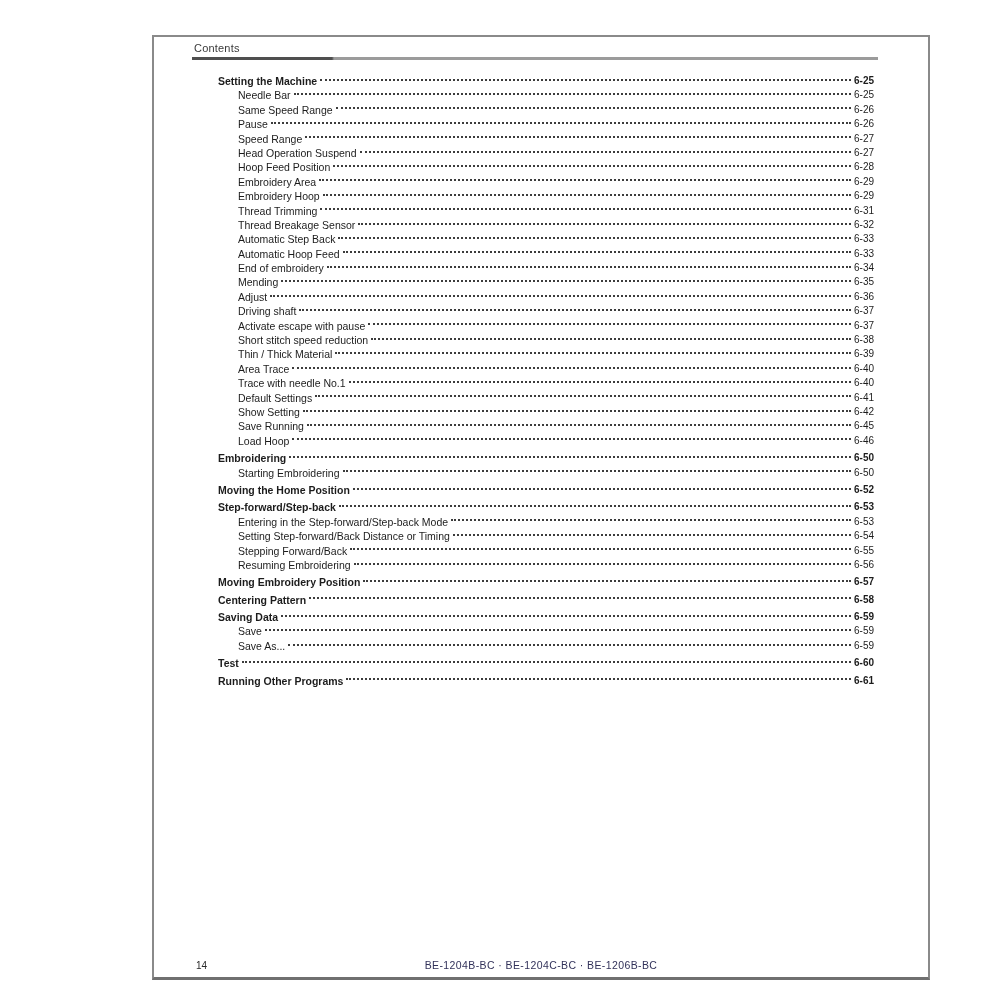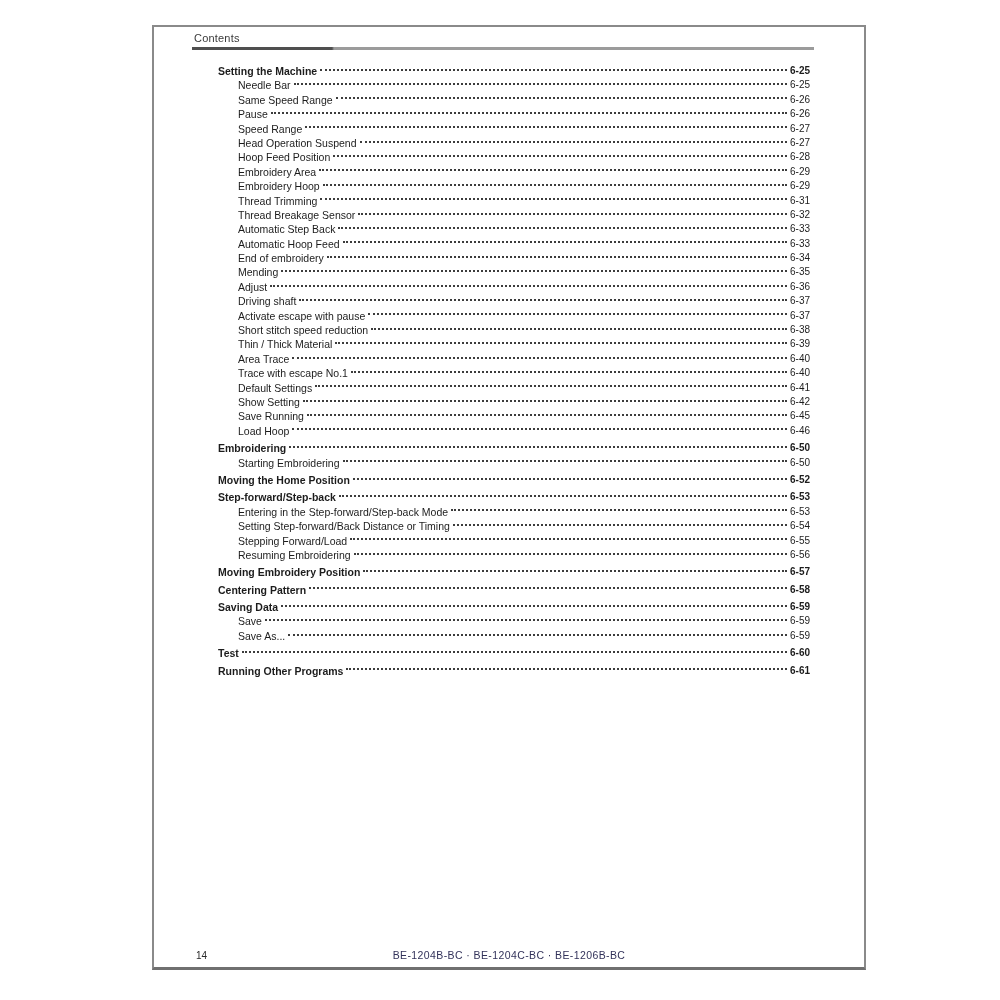--- a/index.html
+++ b/index.html
@@ -6,22 +6,22 @@
     margin: 0;
     padding: 0;
     width: 1000px;
     height: 1000px;
     background: #ffffff;
     font-family: "Liberation Sans", sans-serif;
   }
   .page-box {
     position: absolute;
     left: 152px;
-    top: 25px;
-    width: 714px;
+    top: 35px;
+    width: 778px;
     height: 945px;
     background: #ffffff;
     border: 2px solid #8a8a8a;
     border-bottom: 3px solid #707070;
     box-sizing: border-box;
   }
   .header-label {
     position: absolute;
     left: 40px;
     top: 5px;
@@ -191,21 +191,21 @@
         <span class="toc-label">Thin / Thick Material</span>
         <span class="leader"></span>
         <span class="toc-page">6-39</span>
       </div>
       <div class="toc-row lvl1">
         <span class="toc-label">Area Trace</span>
         <span class="leader"></span>
         <span class="toc-page">6-40</span>
       </div>
       <div class="toc-row lvl1">
-        <span class="toc-label">Trace with escape No.1</span>
+        <span class="toc-label">Trace with needle No.1</span>
         <span class="leader"></span>
         <span class="toc-page">6-40</span>
       </div>
       <div class="toc-row lvl1">
         <span class="toc-label">Default Settings</span>
         <span class="leader"></span>
         <span class="toc-page">6-41</span>
       </div>
       <div class="toc-row lvl1">
         <span class="toc-label">Show Setting</span>
@@ -246,21 +246,21 @@
         <span class="toc-label">Entering in the Step-forward/Step-back Mode</span>
         <span class="leader"></span>
         <span class="toc-page">6-53</span>
       </div>
       <div class="toc-row lvl1">
         <span class="toc-label">Setting Step-forward/Back Distance or Timing</span>
         <span class="leader"></span>
         <span class="toc-page">6-54</span>
       </div>
       <div class="toc-row lvl1">
-        <span class="toc-label">Stepping Forward/Load</span>
+        <span class="toc-label">Stepping Forward/Back</span>
         <span class="leader"></span>
         <span class="toc-page">6-55</span>
       </div>
       <div class="toc-row lvl1">
         <span class="toc-label">Resuming Embroidering</span>
         <span class="leader"></span>
         <span class="toc-page">6-56</span>
       </div>
       <div class="toc-row bold gap">
         <span class="toc-label">Moving Embroidery Position</span>

